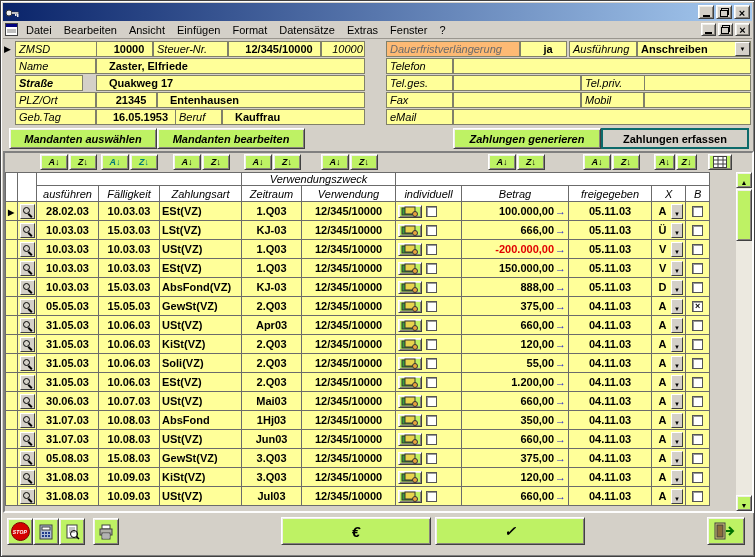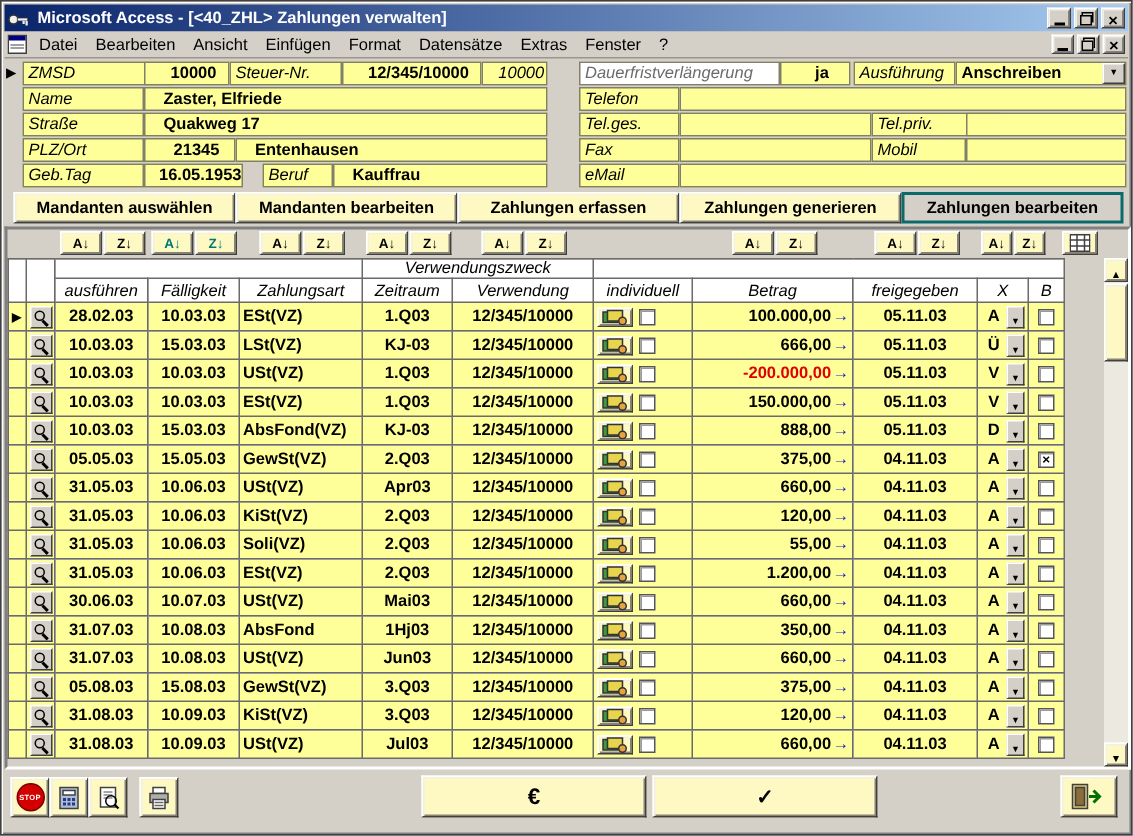--- a/index.html
+++ b/index.html
@@ -31,35 +31,35 @@
   .mdi-group { margin-left:auto; display:flex; }
 
   
   .lbl, .val, .combo { position:absolute; height:16px; border:1px solid #80806a;
       background:#ffff99; display:flex; align-items:center; padding:0 3px;
       overflow:hidden; white-space:nowrap; }
   .lbl { font-style:italic; }
   .val { font-weight:bold;padding-left:12px; }
   .center { justify-content:center; }
   .val-extra { font-style:italic; font-weight:normal; }
-  .lbl-disabled { background:#ffffff; color:#6b6b6b; }
+  .lbl-disabled { background:#fdba74; color:#6b6b6b; }
   .combo { padding:0; }
   .combo-text { flex:1; font-weight:bold; padding:0 3px; display:flex; align-items:center; overflow:hidden; }
   .combo-btn { width:15px; height:100%; background:#d4d0c8; border:1px solid; border-color:#fff #404040 #404040 #fff;
                display:flex; align-items:center; justify-content:center; padding:0; }
   .combo-btn::before, .dd-glyph::before { content:'▼'; font-size:6px; }
   .form-selector { position:absolute; left:3px; top:41px; width:10px; height:14px; }
   .form-selector::before { content:'▶'; font-size:9px; }
 
   
   .tab { position:absolute; top:127px; height:21px; width:148px; font-weight:bold;
          display:flex; align-items:center; justify-content:center; font-size:11px;
          background:#d4d0c8; padding:0; white-space:nowrap; }
-  .r { background:#fef9c3; border:1px solid; border-color:#ffffff #404040 #404040 #ffffff;
-       box-shadow: inset 1px 1px 0 #f0efe9, inset -1px -1px 0 #87837b; }
+  .r { background:#bef264; border:1px solid; border-color:#ffffff #404040 #404040 #ffffff;
+       box-shadow: inset 1px 1px 0 #f0efe9, inset -1px -1px 0 #87837b; font-style: italic; }
   .tab.active { border:2px solid #0c6a6a; box-shadow:none; }
 
   
   .subform { position:absolute; left:2px; top:150px; width:751px; height:362px;
              background:#d4d0c8; border:2px solid; border-color:#808080 #fdfdfd #fdfdfd #808080; }
   .sortbar { position:absolute; left:0; top:0; right:0; height:19px; }
   .sort-btn { position:absolute; top:1px; width:28px; height:16px; font-size:9px; font-weight:bold;
               display:flex; align-items:center; justify-content:center; padding:0; font-family:inherit; }
   .sort-btn.small { width:21px; }
   .sort-btn.activecol { color:#007878; }
@@ -128,21 +128,20 @@
 
   <div class="titlebar">
     <span class="menu-icon">
       <svg width="14" height="13">
           <circle cx="4" cy="7" r="3" fill="#f0f0f0" stroke="#333"></circle>
           <rect x="6.5" y="6" width="7" height="2" fill="#f0f0f0" stroke="#333" stroke-width="0.5"></rect>
           <rect x="10" y="8" width="1.5" height="2" fill="#f0f0f0"></rect>
           <rect x="12" y="8" width="1.5" height="3" fill="#f0f0f0"></rect>
         </svg>
     </span>
-    <span class="title-text">Microsoft Access - [&lt;40_ZHL&gt; Zahlungen verwalten]</span>
     <span class="tb-buttons">
       <button class="tb-btn">
           <span class="glyph-min"></span>
         </button>
       <button class="tb-btn">
           <span class="glyph-restore"></span>
         </button>
       <button class="tb-btn">
           <span class="glyph-close"></span>
         </button>
@@ -184,29 +183,29 @@
 
   <div class="lbl" style="left:14px;top:40px;width:100px;">ZMSD</div>
   <div class="val center" style="left:95px;top:40px;width:57px;">10000</div>
   <div class="lbl" style="left:152px;top:40px;width:75px;">Steuer-Nr.</div>
   <div class="val center" style="left:227px;top:40px;width:93px;">12/345/10000</div>
   <div class="val center val-extra" style="left:320px;top:40px;width:44px;">10000</div>
 
   <div class="lbl" style="left:14px;top:57px;width:81px;">Name</div>
   <div class="val" style="left:95px;top:57px;width:269px;">Zaster, Elfriede</div>
 
-  <div class="lbl" style="left:14px;top:74px;width:81px;">Straße</div>
+  <div class="lbl" style="left:14px;top:74px;width:68px;font-weight:bold;">Straße</div>
   <div class="val" style="left:95px;top:74px;width:269px;">Quakweg 17</div>
 
   <div class="lbl" style="left:14px;top:91px;width:81px;">PLZ/Ort</div>
   <div class="val center" style="left:95px;top:91px;width:61px;">21345</div>
   <div class="val" style="left:156px;top:91px;width:208px;">Entenhausen</div>
 
   <div class="lbl" style="left:14px;top:108px;width:81px;">Geb.Tag</div>
-  <div class="val center" style="left:95px;top:108px;width:66px;">16.05.1953</div>
+  <div class="val center" style="left:95px;top:108px;width:80px;">16.05.1953</div>
   <div class="lbl" style="left:174px;top:108px;width:47px;">Beruf</div>
   <div class="val" style="left:221px;top:108px;width:143px;">Kauffrau</div>
 
   <div class="lbl lbl-disabled" style="left:385px;top:40px;width:134px;">Dauerfristverlängerung</div>
   <div class="val center" style="left:519px;top:40px;width:47px;">ja</div>
   <div class="lbl" style="left:568px;top:40px;width:68px;">Ausführung</div>
   <div class="combo" style="left:636px;top:40px;width:114px;">
     <span class="combo-text">Anschreiben</span>
     <button class="combo-btn"></button>
   </div>
@@ -222,23 +221,22 @@
   <div class="lbl" style="left:385px;top:91px;width:67px;">Fax</div>
   <div class="val" style="left:452px;top:91px;width:128px;"></div>
   <div class="lbl" style="left:580px;top:91px;width:63px;">Mobil</div>
   <div class="val" style="left:643px;top:91px;width:107px;"></div>
 
   <div class="lbl" style="left:385px;top:108px;width:67px;">eMail</div>
   <div class="val" style="left:452px;top:108px;width:298px;"></div>
 
   <button class="tab r" style="left:8px;">Mandanten auswählen</button>
   <button class="tab r" style="left:156px;">Mandanten bearbeiten</button>
-  <button class="tab r" style="left:304px;">Zahlungen erfassen</button>
   <button class="tab r" style="left:452px;">Zahlungen generieren</button>
-  <button class="tab active" style="left:600px;">Zahlungen bearbeiten</button>
+  <button class="tab active" style="left:600px;">Zahlungen erfassen</button>
 
   <div class="subform">
     <div class="sortbar">
       <button class="sort-btn r" style="left:35px;">A↓</button>
       <button class="sort-btn r" style="left:64px;">Z↓</button>
       <button class="sort-btn r activecol" style="left:96px;">A↓</button>
       <button class="sort-btn r activecol" style="left:125px;">Z↓</button>
       <button class="sort-btn r" style="left:168px;">A↓</button>
       <button class="sort-btn r" style="left:197px;">Z↓</button>
       <button class="sort-btn r" style="left:239px;">A↓</button>

